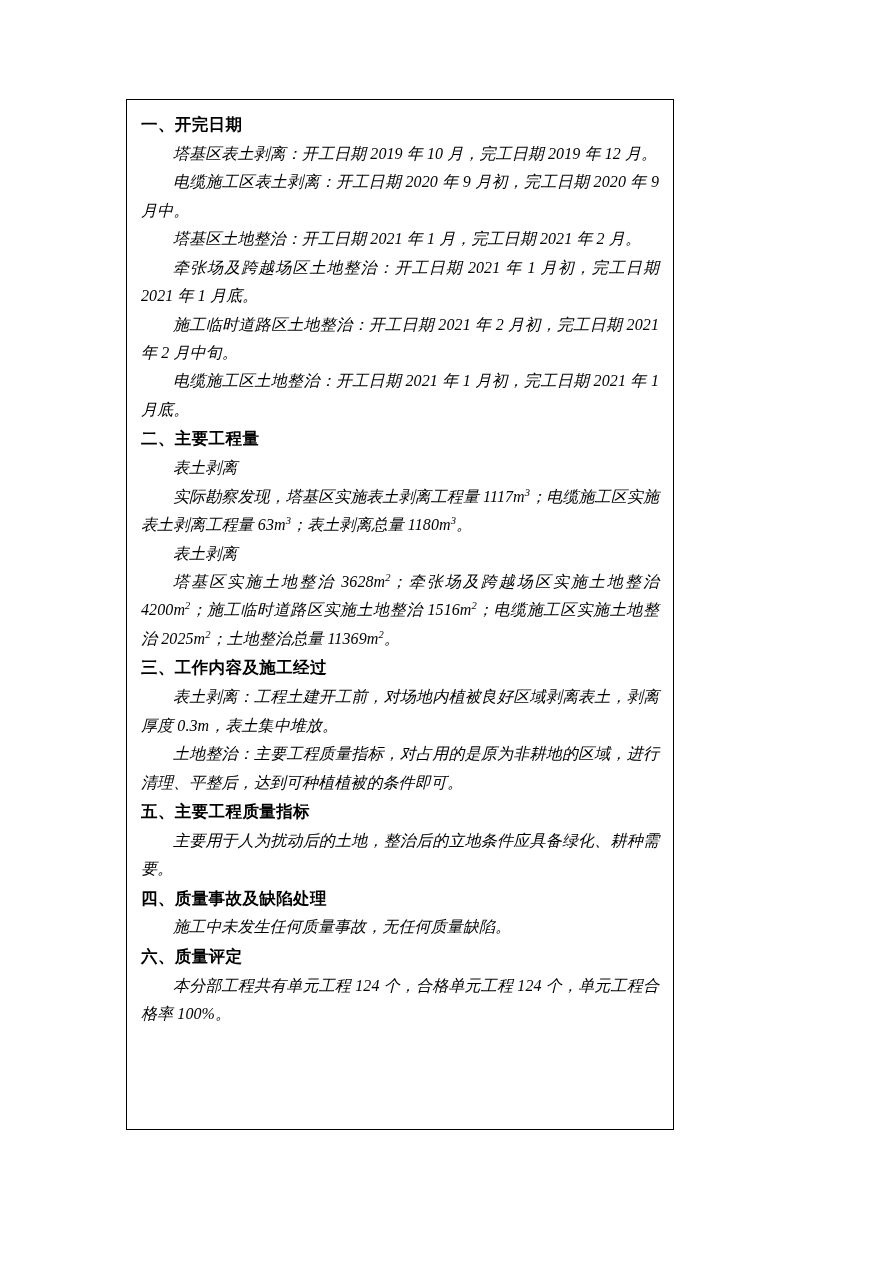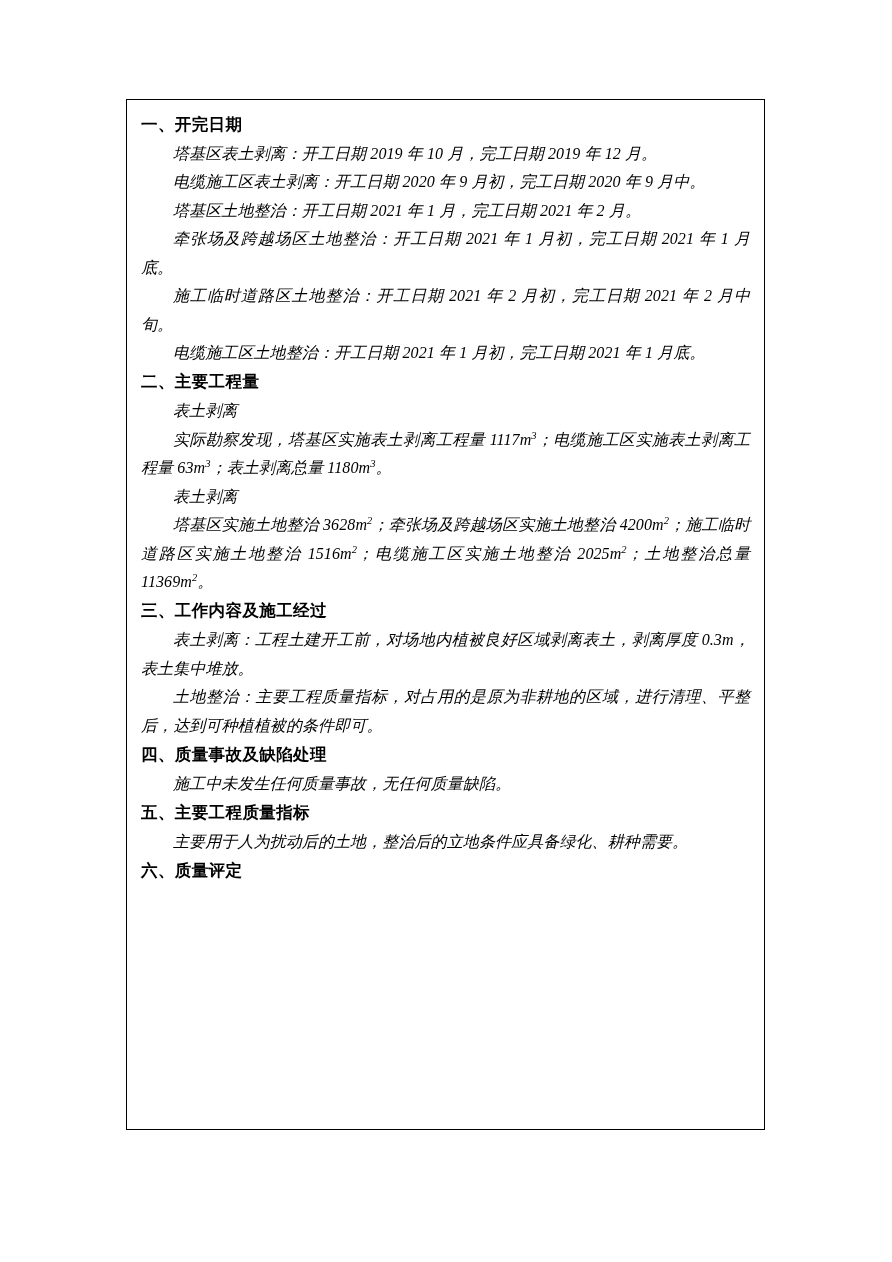--- a/index.html
+++ b/index.html
@@ -19,21 +19,21 @@
     position: absolute;
     left: 0;
     top: 0;
     width: 892px;
     height: 1262px;
   }
   .doc-frame {
     position: absolute;
     left: 126px;
     top: 99px;
-    width: 639px;
+    width: 548px;
     height: 1031px;
     border: 1px solid #000000;
     box-sizing: border-box;
     background: #ffffff;
   }
   .doc-inner {
     padding: 10px 14px 0 14px;
     box-sizing: border-box;
   }
   .sec-heading {
@@ -84,28 +84,29 @@
         <p class="para">塔基区实施土地整治 3628m<sup>2</sup>；牵张场及跨越场区实施土地整治 4200m<sup>2</sup>；施工临时道路区实施土地整治 1516m<sup>2</sup>；电缆施工区实施土地整治 2025m<sup>2</sup>；土地整治总量 11369m<sup>2</sup>。</p>
       </div>
 
       <div>
         <div class="sec-heading">三、工作内容及施工经过</div>
         <p class="para">表土剥离：工程土建开工前，对场地内植被良好区域剥离表土，剥离厚度 0.3m，表土集中堆放。</p>
         <p class="para">土地整治：主要工程质量指标，对占用的是原为非耕地的区域，进行清理、平整后，达到可种植植被的条件即可。</p>
       </div>
 
       <div>
+        <div class="sec-heading">五、主要工程质量指标</div>
+        <p class="para">主要用于人为扰动后的土地，整治后的立地条件应具备绿化、耕种需要。</p>
+      </div>
+
+      <div>
         <div class="sec-heading">四、质量事故及缺陷处理</div>
         <p class="para">施工中未发生任何质量事故，无任何质量缺陷。</p>
       </div>
 
       <div>
-        <div class="sec-heading">五、主要工程质量指标</div>
-        <p class="para">主要用于人为扰动后的土地，整治后的立地条件应具备绿化、耕种需要。</p>
-      </div>
-
-      <div>
         <div class="sec-heading">六、质量评定</div>
+        <p class="para">本分部工程共有单元工程 124 个，合格单元工程 124 个，单元工程合格率 100%。</p>
       </div>
 
     </div>
   </div>
 </div>
 
 </body></html>

